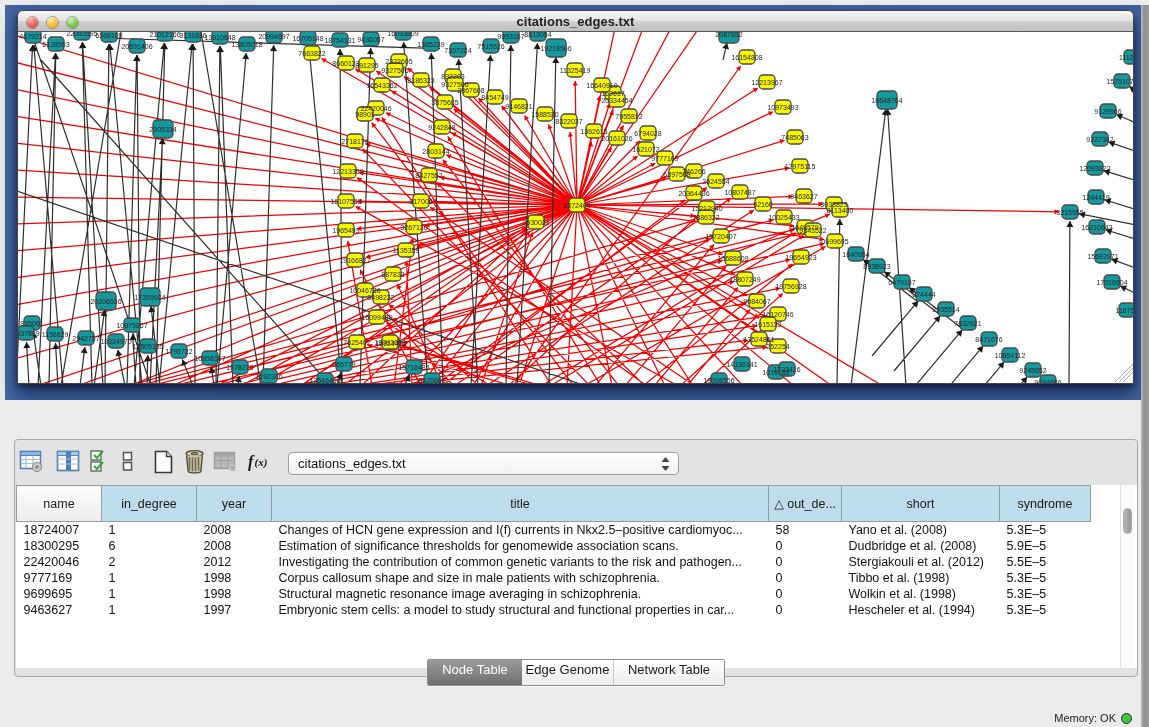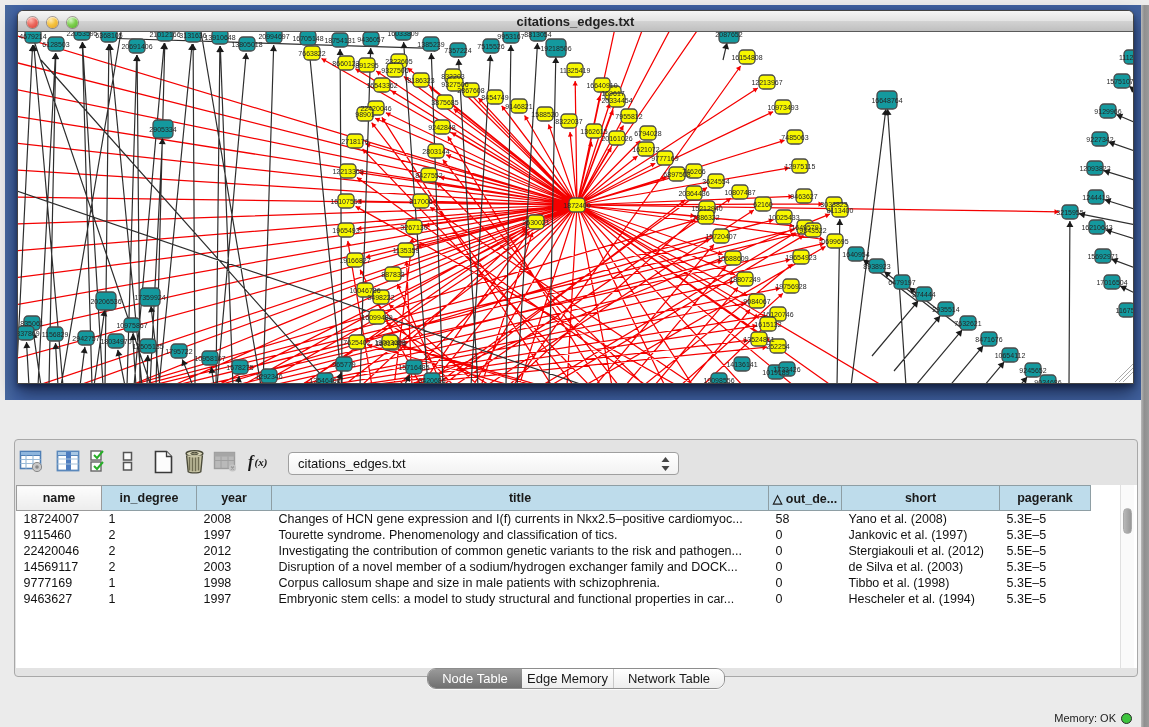--- a/index.html
+++ b/index.html
@@ -12,26 +12,26 @@
 #tpanel{position:absolute;left:0;top:400px;width:1141px;height:327px;background:#ebebeb}
 #tphead{position:absolute;left:0;top:0;width:100%;height:33px;background:linear-gradient(#f0f0f0,#e4e4e4);border-bottom:1px solid #d0d0d0;}
 #tphead .t{position:absolute;left:10px;top:10px;font-size:13px;color:#333}
 #container{position:absolute;left:14px;top:39px;width:1124px;height:238px;background:#e3e3e3;border:1px solid #a8a8a8;border-radius:4px}
 #toolbar{position:absolute;left:0;top:9px;height:26px;width:100%}
 .ic{position:absolute;top:0}
 #combo{position:absolute;left:273px;top:3px;width:391px;height:23px;background:linear-gradient(#fff,#f2f2f2);border:1px solid #9f9f9f;border-radius:4px;font-size:13px;color:#111;line-height:21px;padding-left:9px}
 
 #tablearea{position:absolute;left:1px;top:45px;width:1121px;height:183px;background:#fff;overflow:hidden}
 table{border-collapse:collapse;table-layout:fixed;font-size:12.5px}
-th{font-weight:bold;color:#1a1a1a;border:1px solid #8e9ea4;background:#bedceb;height:25px;padding:0;overflow:hidden;white-space:nowrap}
+th{font-weight:normal;color:#1a1a1a;border:1px solid #8e9ea4;background:#bedceb;height:36px;padding:0;overflow:hidden;white-space:nowrap}
 th.first{background:linear-gradient(#fdfdfd,#ececec);border-color:#9b9b9b}
 td{color:#111;height:16px;padding:0 0 0 7px;overflow:hidden;white-space:nowrap;border:none}
 #vsb{position:absolute;right:3px;top:45px;width:14px;height:183px;background:#fafafa;border-left:1px solid #e0e0e0}
 #vsb .th{position:absolute;left:2px;top:23px;width:9px;height:26px;border-radius:5px;background:linear-gradient(90deg,#b8b8b8,#989898);border:1px solid #aaa}
-#tabs{position:absolute;left:427px;top:268px;height:21px;display:flex;border:1px solid #8d8d8d;border-radius:9px;overflow:hidden;box-shadow:0 1px 0 rgba(255,255,255,.8)}
+#tabs{position:absolute;left:427px;top:259px;height:27px;display:flex;border:1px solid #8d8d8d;border-radius:2px;overflow:hidden;box-shadow:0 1px 0 rgba(255,255,255,.8)}
 #tabs div{font-size:13px;line-height:19px;text-align:center}
 #tabs .sel{background:linear-gradient(#9a9a9a,#707070);color:#fff;width:94px}
 #tabs .n{background:linear-gradient(#fff,#ededed);color:#1a1a1a}
 #tabs .n + .n{border-left:1px solid #c8c8c8}
 #mem{position:absolute;right:9px;top:312px;font-size:11px;color:#222}
 #mem i{display:inline-block;width:11px;height:11px;border-radius:50%;background:#3ec43e;border:1px solid #2a2a2a;vertical-align:-2px;margin-left:5px;font-style:normal}
 #flic{position:absolute;right:18px;top:11px}
 #clic{position:absolute;right:2px;top:10px;font-size:15px;font-weight:bold;color:#111}
 #grip{position:absolute;left:567px;top:2px;width:10px;height:5px}
 </style></head><body>
@@ -588,83 +588,83 @@
             <col style="width:91px">
           </colgroup>
       <tbody>
             <tr>
               <th class="first">name</th>
               <th>in_degree</th>
               <th>year</th>
               <th>title</th>
               <th>△ out_de...</th>
               <th>short</th>
-              <th>pagerank</th>
+              <th>syndrome</th>
             </tr>
       <tr>
               <td>18724007</td>
               <td>1</td>
               <td>2008</td>
               <td>Changes of HCN gene expression and I(f) currents in Nkx2.5–positive cardiomyoc...</td>
               <td>58</td>
               <td>Yano et al. (2008)</td>
               <td>5.3E–5</td>
             </tr>
       <tr>
-              <td>9115460</td>
-              <td>2</td>
-              <td>1997</td>
-              <td>Tourette syndrome. Phenomenology and classification of tics.</td>
+              <td>18300295</td>
+              <td>6</td>
+              <td>2008</td>
+              <td>Estimation of significance thresholds for genomewide association scans.</td>
               <td>0</td>
-              <td>Jankovic et al. (1997)</td>
-              <td>5.3E–5</td>
+              <td>Dudbridge et al. (2008)</td>
+              <td>5.9E–5</td>
             </tr>
       <tr>
               <td>22420046</td>
               <td>2</td>
               <td>2012</td>
               <td>Investigating the contribution of common genetic variants to the risk and pathogen...</td>
               <td>0</td>
               <td>Stergiakouli et al. (2012)</td>
               <td>5.5E–5</td>
             </tr>
       <tr>
-              <td>14569117</td>
-              <td>2</td>
-              <td>2003</td>
-              <td>Disruption of a novel member of a sodium/hydrogen exchanger family and DOCK...</td>
-              <td>0</td>
-              <td>de Silva et al. (2003)</td>
-              <td>5.3E–5</td>
-            </tr>
-      <tr>
               <td>9777169</td>
               <td>1</td>
               <td>1998</td>
               <td>Corpus callosum shape and size in male patients with schizophrenia.</td>
               <td>0</td>
               <td>Tibbo et al. (1998)</td>
+              <td>5.3E–5</td>
+            </tr>
+      <tr>
+              <td>9699695</td>
+              <td>1</td>
+              <td>1998</td>
+              <td>Structural magnetic resonance image averaging in schizophrenia.</td>
+              <td>0</td>
+              <td>Wolkin et al. (1998)</td>
               <td>5.3E–5</td>
             </tr>
       <tr>
               <td>9463627</td>
               <td>1</td>
               <td>1997</td>
               <td>Embryonic stem cells: a model to study structural and functional properties in car...</td>
               <td>0</td>
               <td>Hescheler et al. (1994)</td>
               <td>5.3E–5</td>
             </tr>
       </tbody>
         </table>
     </div>
     <div id="vsb">
         <div class="th"></div>
       </div>
   </div>
   <div id="tabs">
       <div class="sel">Node Table</div>
-      <div class="n" style="width:91px">Edge Memory</div>
+      <div class="n" style="width:91px">Edge Genome</div>
       <div class="n" style="width:111px">Network Table</div>
     </div>
   <div id="mem">Memory: OK<i></i></div>
 </div>
 <div id="rstrip"></div>
 
 </body></html>

